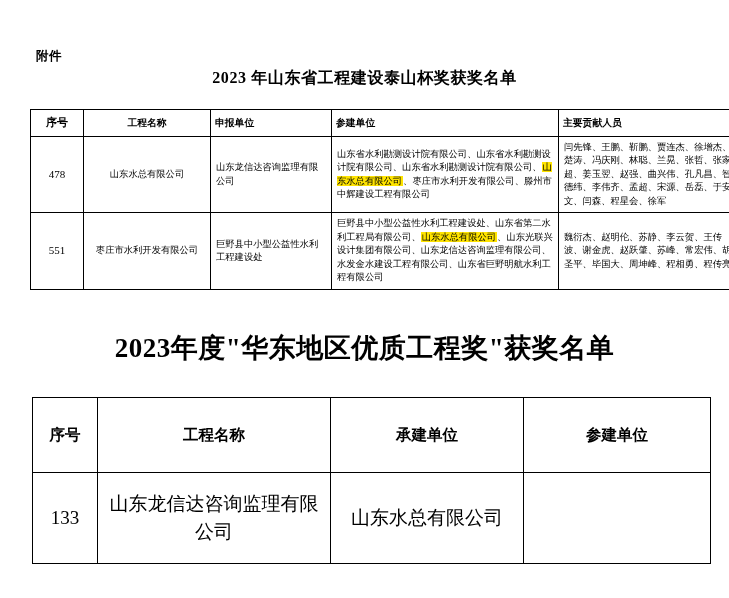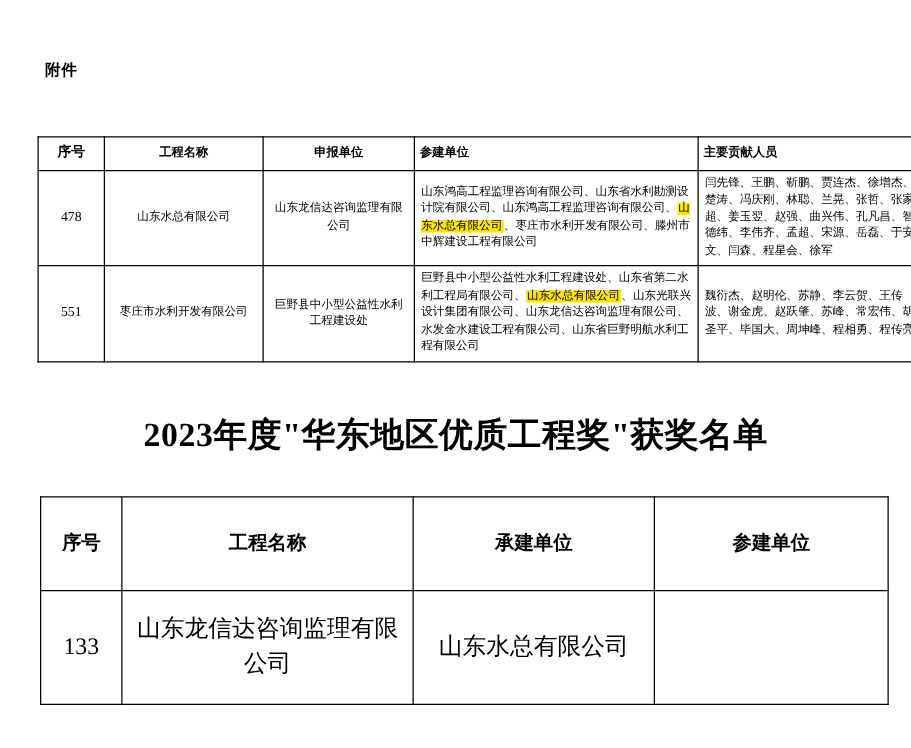--- a/index.html
+++ b/index.html
@@ -67,21 +67,21 @@
   }
   table.t1 th {
     text-align: center;
     font-weight: bold;
     height: 20px;
     padding: 3px 4px;
     font-size: 9.8px;
   }
   .t1 .c-no    { width: 44px;  text-align: center; font-size: 11px; }
   .t1 .c-name  { width: 118px; text-align: center; }
-  .t1 .c-decl  { width: 112px; text-align: center; }
+  .t1 .c-decl  { width: 112px; text-align: left; }
   .t1 .c-part  { width: 218px; text-align: left; }
   .t1 .c-pers  { width: 177px; text-align: left; }
   .hl {
     background: #ffe400;
     padding: 0 1px;
   }
 
   
   .title-2 {
     position: absolute;
@@ -127,38 +127,39 @@
   .t2 .c2-main { width: 190px; }
   .t2 .c2-part { width: 184px; }
 </style>
 </head>
 <body>
 
 <div class="page">
 
   <div class="attach-label">附件</div>
 
+  <div class="title-1">2023 年山东省工程建设泰山杯奖获奖名单</div>
 
   <div class="table-1-wrap">
     <table class="t1">
       <thead>
         <tr>
           <th class="c-no">序号</th>
           <th class="c-name">工程名称</th>
           <th class="c-decl">申报单位</th>
           <th class="c-part">参建单位</th>
           <th class="c-pers">主要贡献人员</th>
         </tr>
       </thead>
       <tbody>
         <tr>
           <td class="c-no">478</td>
           <td class="c-name">山东水总有限公司</td>
           <td class="c-decl">山东龙信达咨询监理有限公司</td>
-          <td class="c-part"><span>山东鸿高工程监理咨询有限公司、山东省水利勘测设计院有限公司、山东鸿高工程监理咨询有限公司、</span><span class="hl">山东水总有限公司</span><span>、枣庄市水利开发有限公司、滕州市中辉建设工程有限公司</span></td>
+          <td class="c-part"><span>山东省水利勘测设计院有限公司、山东省水利勘测设计院有限公司、山东省水利勘测设计院有限公司、</span><span class="hl">山东水总有限公司</span><span>、枣庄市水利开发有限公司、滕州市中辉建设工程有限公司</span></td>
           <td class="c-pers">闫先锋、王鹏、靳鹏、贾连杰、徐增杰、楚涛、冯庆刚、林聪、兰晃、张哲、张家超、姜玉翌、赵强、曲兴伟、孔凡昌、智德纬、李伟齐、孟超、宋源、岳磊、于安文、闫森、程星会、徐军</td>
         </tr>
         <tr>
           <td class="c-no">551</td>
           <td class="c-name">枣庄市水利开发有限公司</td>
           <td class="c-decl">巨野县中小型公益性水利工程建设处</td>
           <td class="c-part"><span>巨野县中小型公益性水利工程建设处、山东省第二水利工程局有限公司、</span><span class="hl">山东水总有限公司</span><span>、山东光联兴设计集团有限公司、山东龙信达咨询监理有限公司、水发金水建设工程有限公司、山东省巨野明航水利工程有限公司</span></td>
           <td class="c-pers">魏衍杰、赵明伦、苏静、李云贺、王传波、谢金虎、赵跃肇、苏峰、常宏伟、胡圣平、毕国大、周坤峰、程相勇、程传亮</td>
         </tr>
       </tbody>

